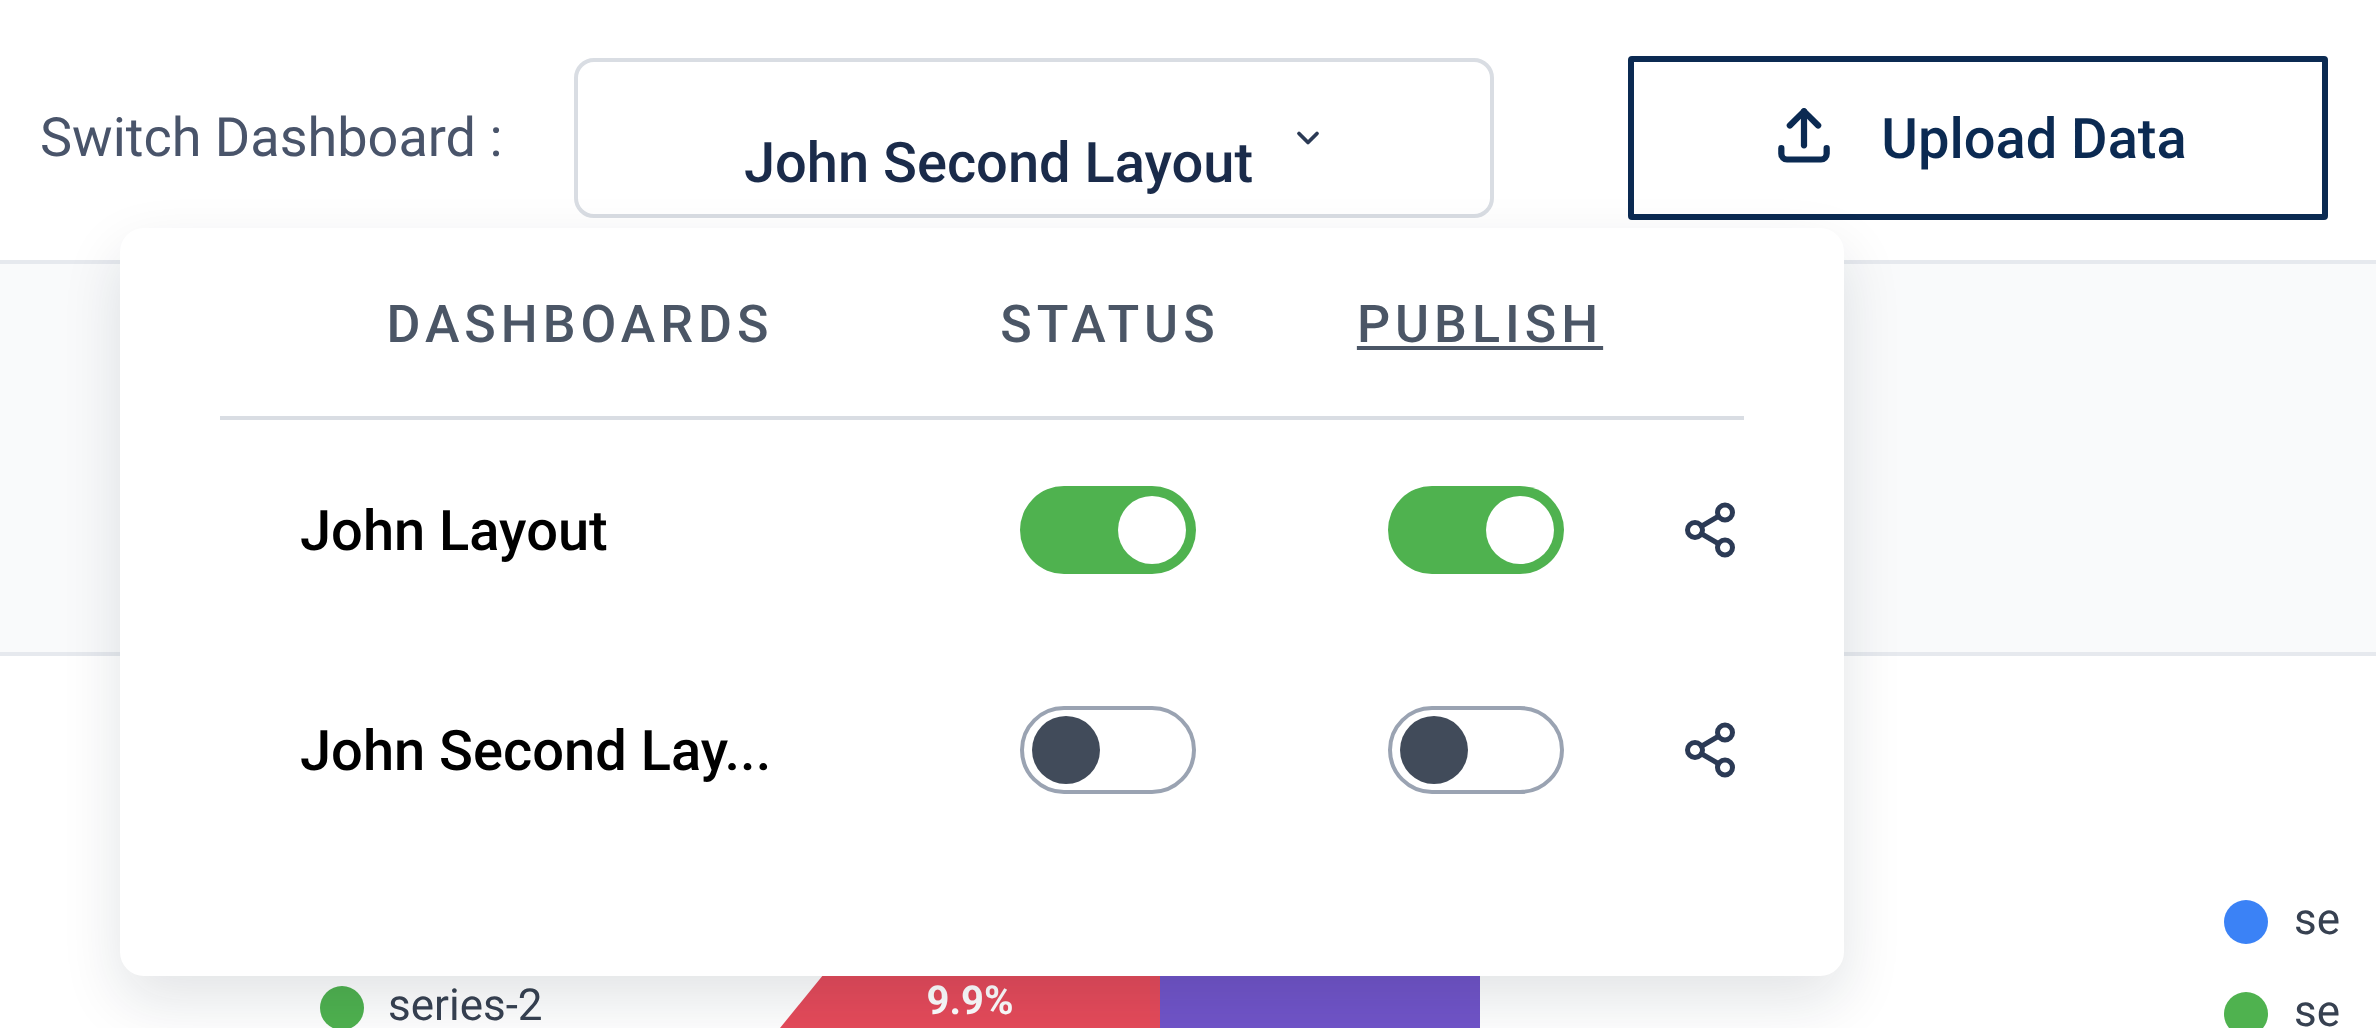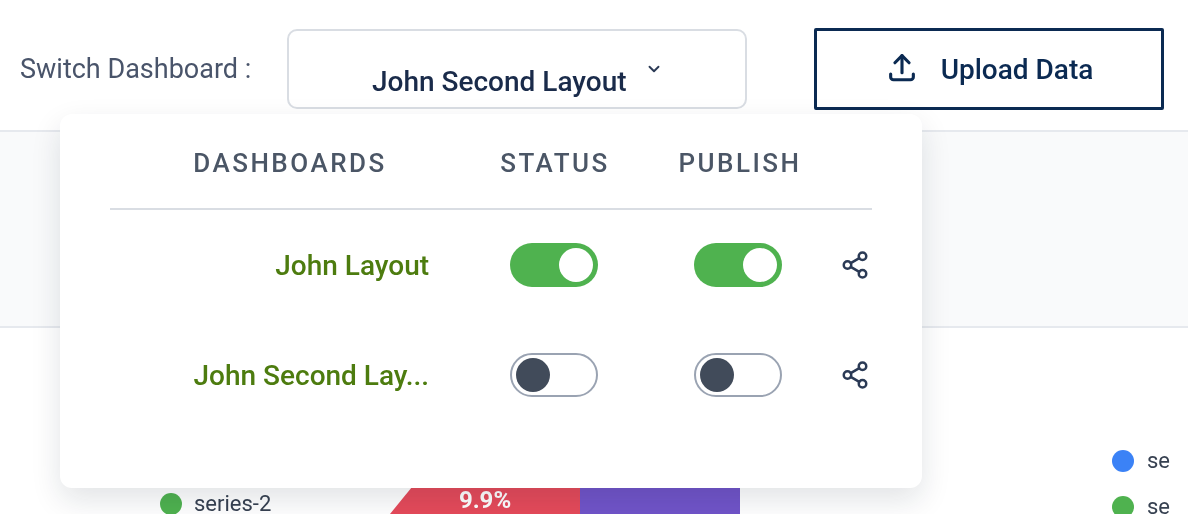--- a/index.html
+++ b/index.html
@@ -85,32 +85,32 @@
     align-items: center;
     font-size: 26px;
     letter-spacing: 2.5px;
     color: #4b5666;
     font-weight: 500;
     padding-bottom: 30px;
     border-bottom: 2px solid #d9dde3;
   }
   .col-dash   { width: 360px; text-align: center; }
   .col-status { width: 170px; text-align: center; }
-  .col-publish{ width: 200px; text-align: center; }
+  .col-publish{ width: 200px; text-align: center; text-decoration: underline; }
   .col-share  { flex: 1;      text-align: center; }
   .row {
     display: flex;
     align-items: center;
     height: 110px;
   }
   .row-name {
     width: 360px;
-    text-align: right;
+    text-align: left;
     font-size: 28px;
-    color: #4d7c0f;
+    color: #000000;
     font-weight: 500;
     white-space: nowrap;
     overflow: hidden;
     text-overflow: ellipsis;
     padding: 0 40px;
   }
   .cell-status { width: 170px; display:flex; justify-content:center; }
   .cell-publish{ width: 200px; display:flex; justify-content:center; }
   .cell-share  { flex: 1; display:flex; justify-content:center; }
   .toggle {
@@ -152,21 +152,21 @@
     display:flex; align-items:center; gap:13px;
     color:#374151;
   }
   .legend-dot { width:22px; height:22px; border-radius:50%; }
   .bottom-bar {
     position:absolute;
     bottom: 0; left: 390px; right: 0;
     height: 28px;
     display:flex;
   }
-  .seg { height:100%; display:flex; align-items:center; justify-content:center; color:#fff; font-weight:700; font-size:24px; }
+  .seg { height:100%; display:flex; align-items:center; justify-content:center; color:#fff; font-weight:700; font-size:20px; }
   .seg.red{background:#e64a5a; width:190px; clip-path: polygon(12% 0, 100% 0, 100% 100%, 0 100%);}
   .seg.purple{background:#7154c9; width:160px;}
   .seg.blue{background:#3b82f6; flex:1;}
   .series2-frag{
     position:absolute; bottom:-2px; left:160px;
     display:flex; align-items:center; gap:12px; font-size:22px; color:#374151;
   }
 </style>
 </head>
 <body>

